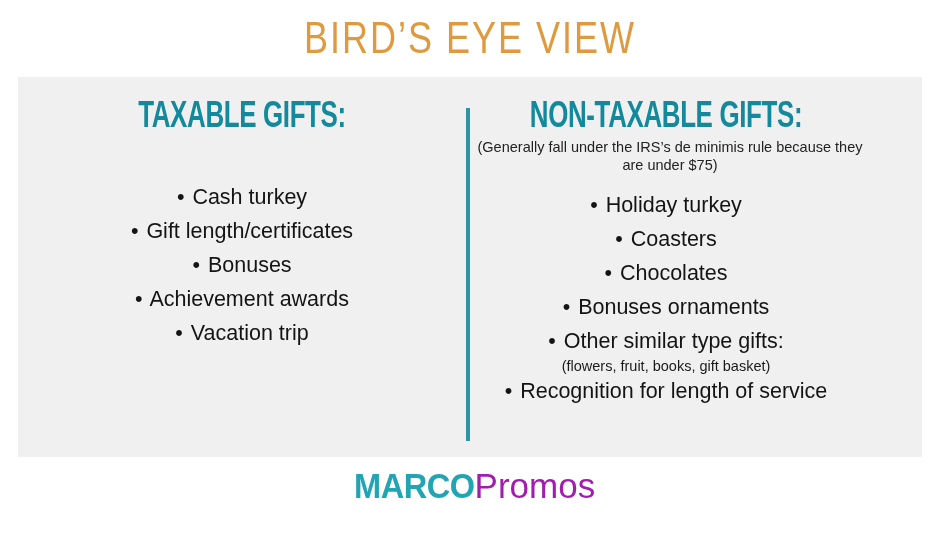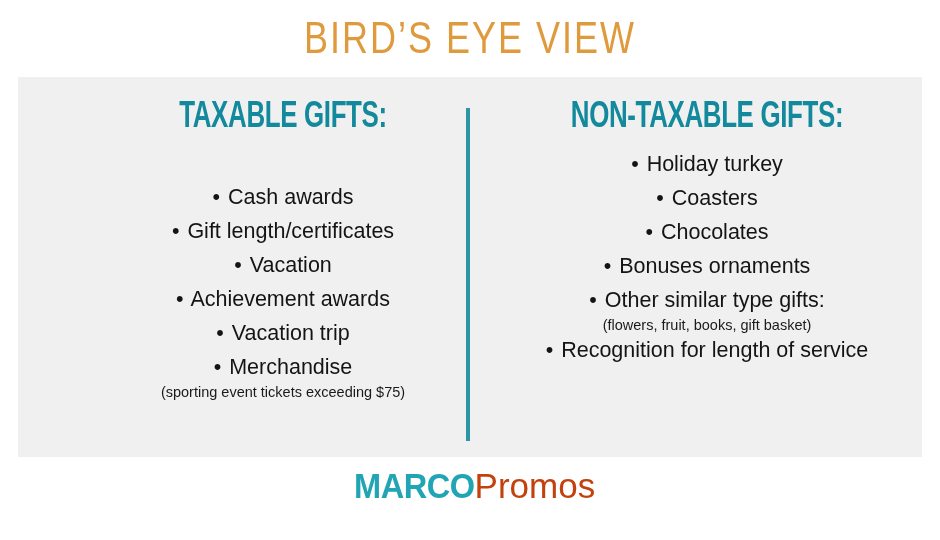--- a/index.html
+++ b/index.html
@@ -56,21 +56,20 @@
     height: 333px;
     background: #2d95a3;
   }
 
   
   .col {
     position: absolute;
     top: 77px;
     height: 380px;
     box-sizing: border-box;
-    margin-left: 41px;
   }
   .col-left  { left: 18px;  width: 448px; }
   .col-right { left: 470px; width: 392px; }
 
   .col-head {
     text-align: center;
     color: #12899c;
     font-family: "Liberation Sans", sans-serif;
     font-weight: 700;
     letter-spacing: -0.5px;
@@ -141,69 +140,65 @@
     color: #21a5b4;
     letter-spacing: -0.5px;
     display: inline-block;
     transform: scaleX(0.93);
     transform-origin: right center;
   }
   .logo-promos {
     font-family: "Liberation Sans", sans-serif;
     font-size: 35px;
     font-weight: 400;
-    color: #c2410c;
+    color: #a21caf;
     letter-spacing: 0px;
     display: inline-block;
     transform-origin: left center;
   }
 </style>
 </head>
 <body>
 
 <div id="infographic">
 
   <div class="title">BIRD’S EYE VIEW</div>
 
   <div class="panel"></div>
   <div class="divider"></div>
 
   <div class="col col-left">
     <div class="col-head">TAXABLE GIFTS:</div>
     <ul class="list">
       <li>
         <span class="bullet">•</span>
-        <span>Cash awards</span>
+        <span>Cash turkey</span>
       </li>
       <li>
         <span class="bullet">•</span>
         <span>Gift length/certificates</span>
       </li>
       <li>
         <span class="bullet">•</span>
-        <span>Vacation</span>
+        <span>Bonuses</span>
       </li>
       <li>
         <span class="bullet">•</span>
         <span>Achievement awards</span>
       </li>
       <li>
         <span class="bullet">•</span>
         <span>Vacation trip</span>
-      </li>
-      <li>
-        <span class="bullet">•</span>
-        <span>Merchandise</span>
-        <span class="note">(sporting event tickets exceeding $75)</span>
       </li>
     </ul>
   </div>
 
   <div class="col col-right">
     <div class="col-head">NON-TAXABLE GIFTS:</div>
+    <div class="col-sub">(Generally fall under the IRS’s de minimis rule because they are under $75)</div>
     <ul class="list">
       <li>
         <span class="bullet">•</span>
         <span>Holiday turkey</span>
       </li>
       <li>
         <span class="bullet">•</span>
         <span>Coasters</span>
       </li>
       <li>

